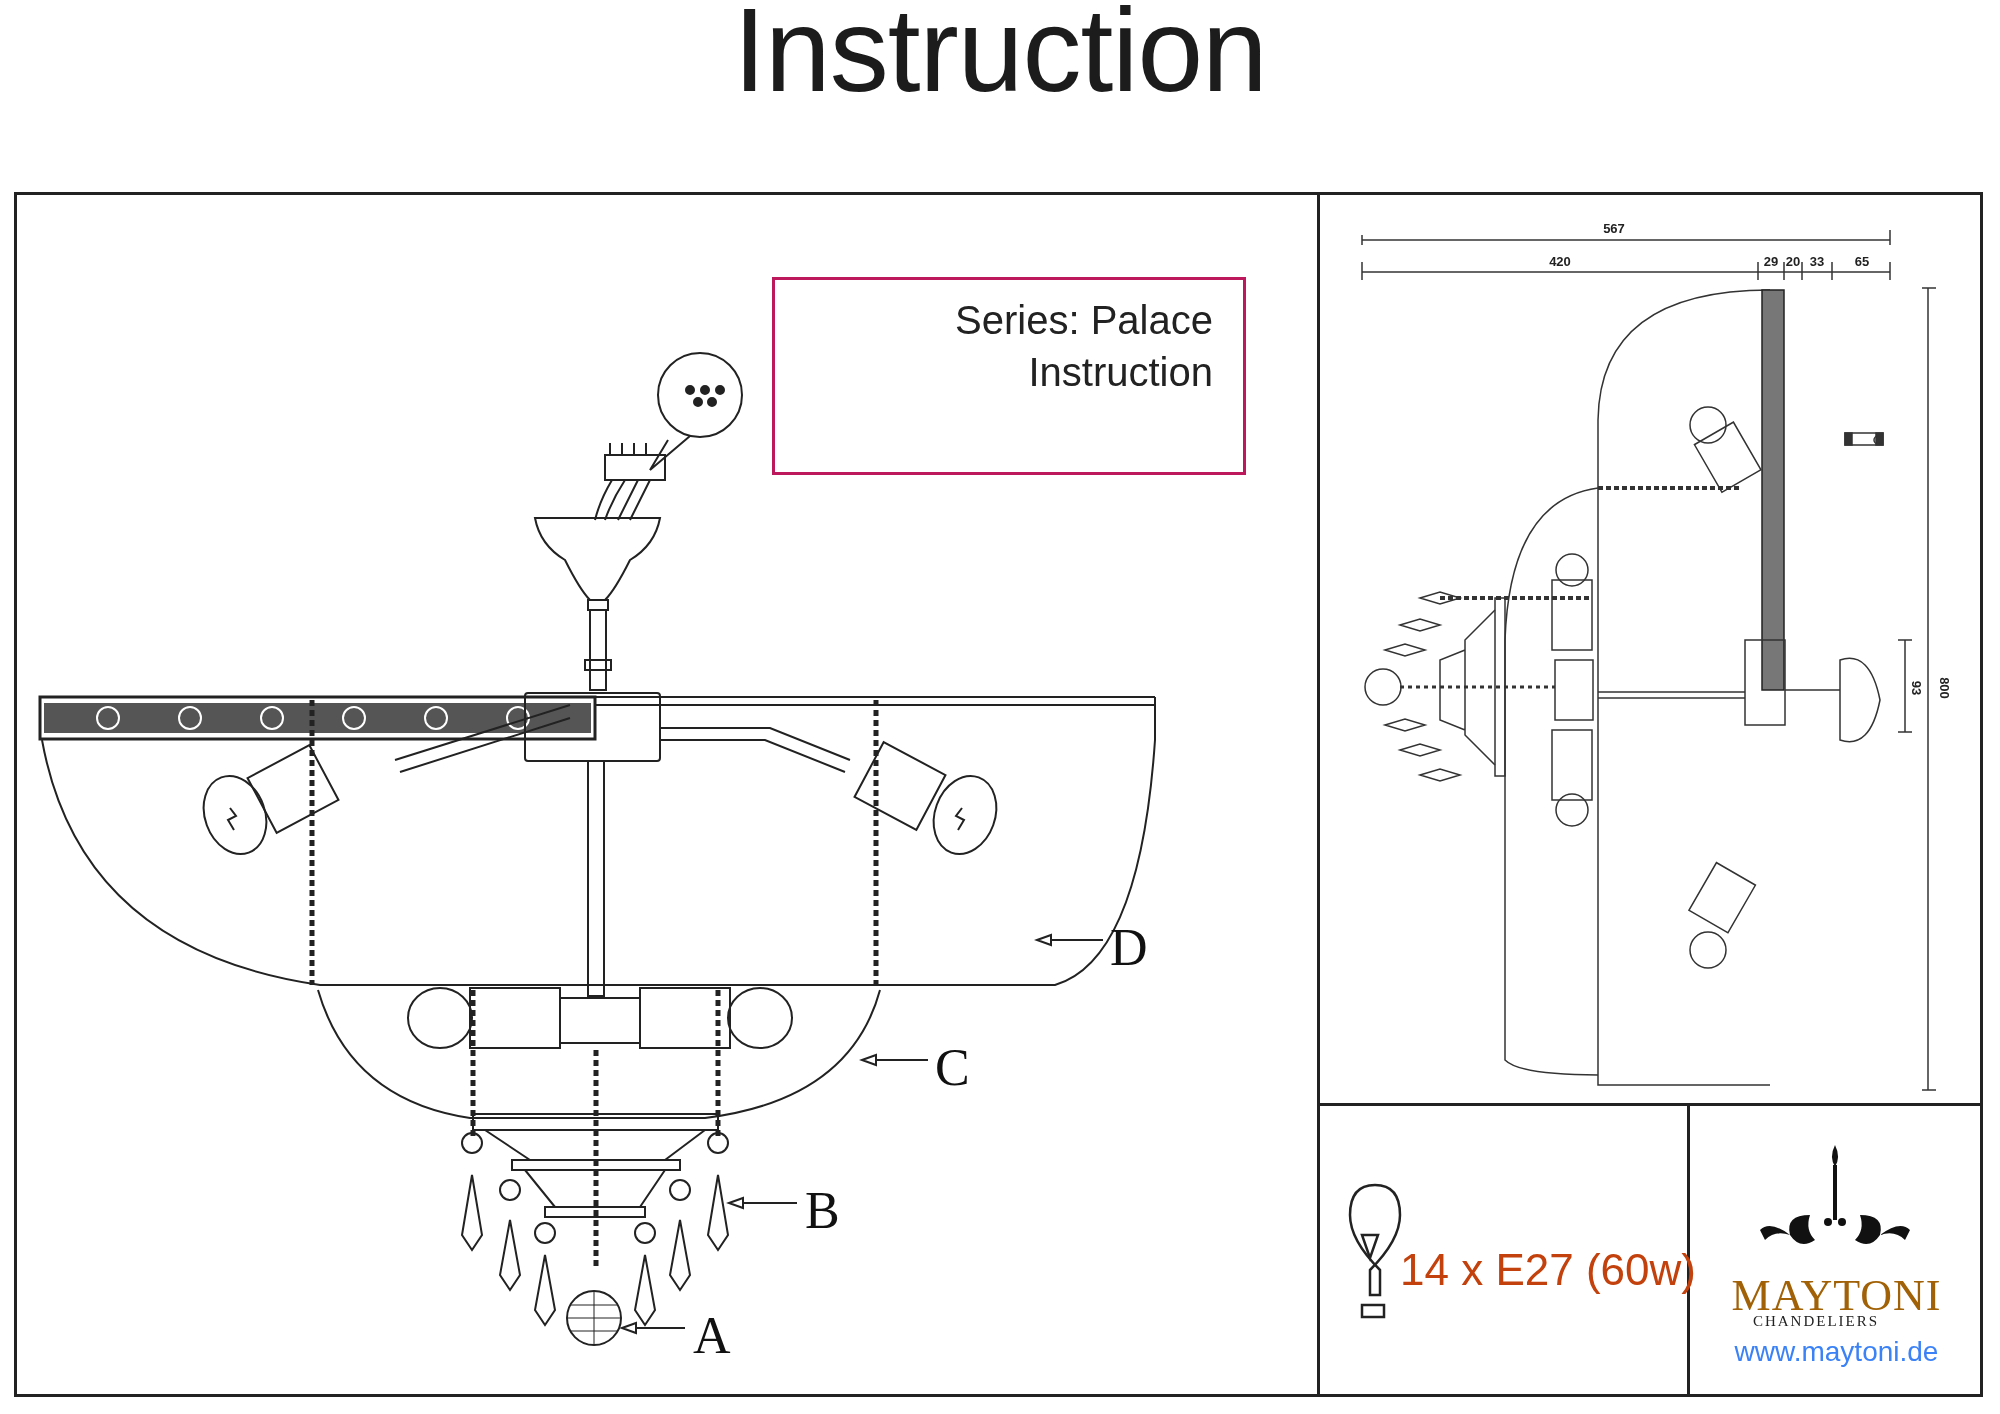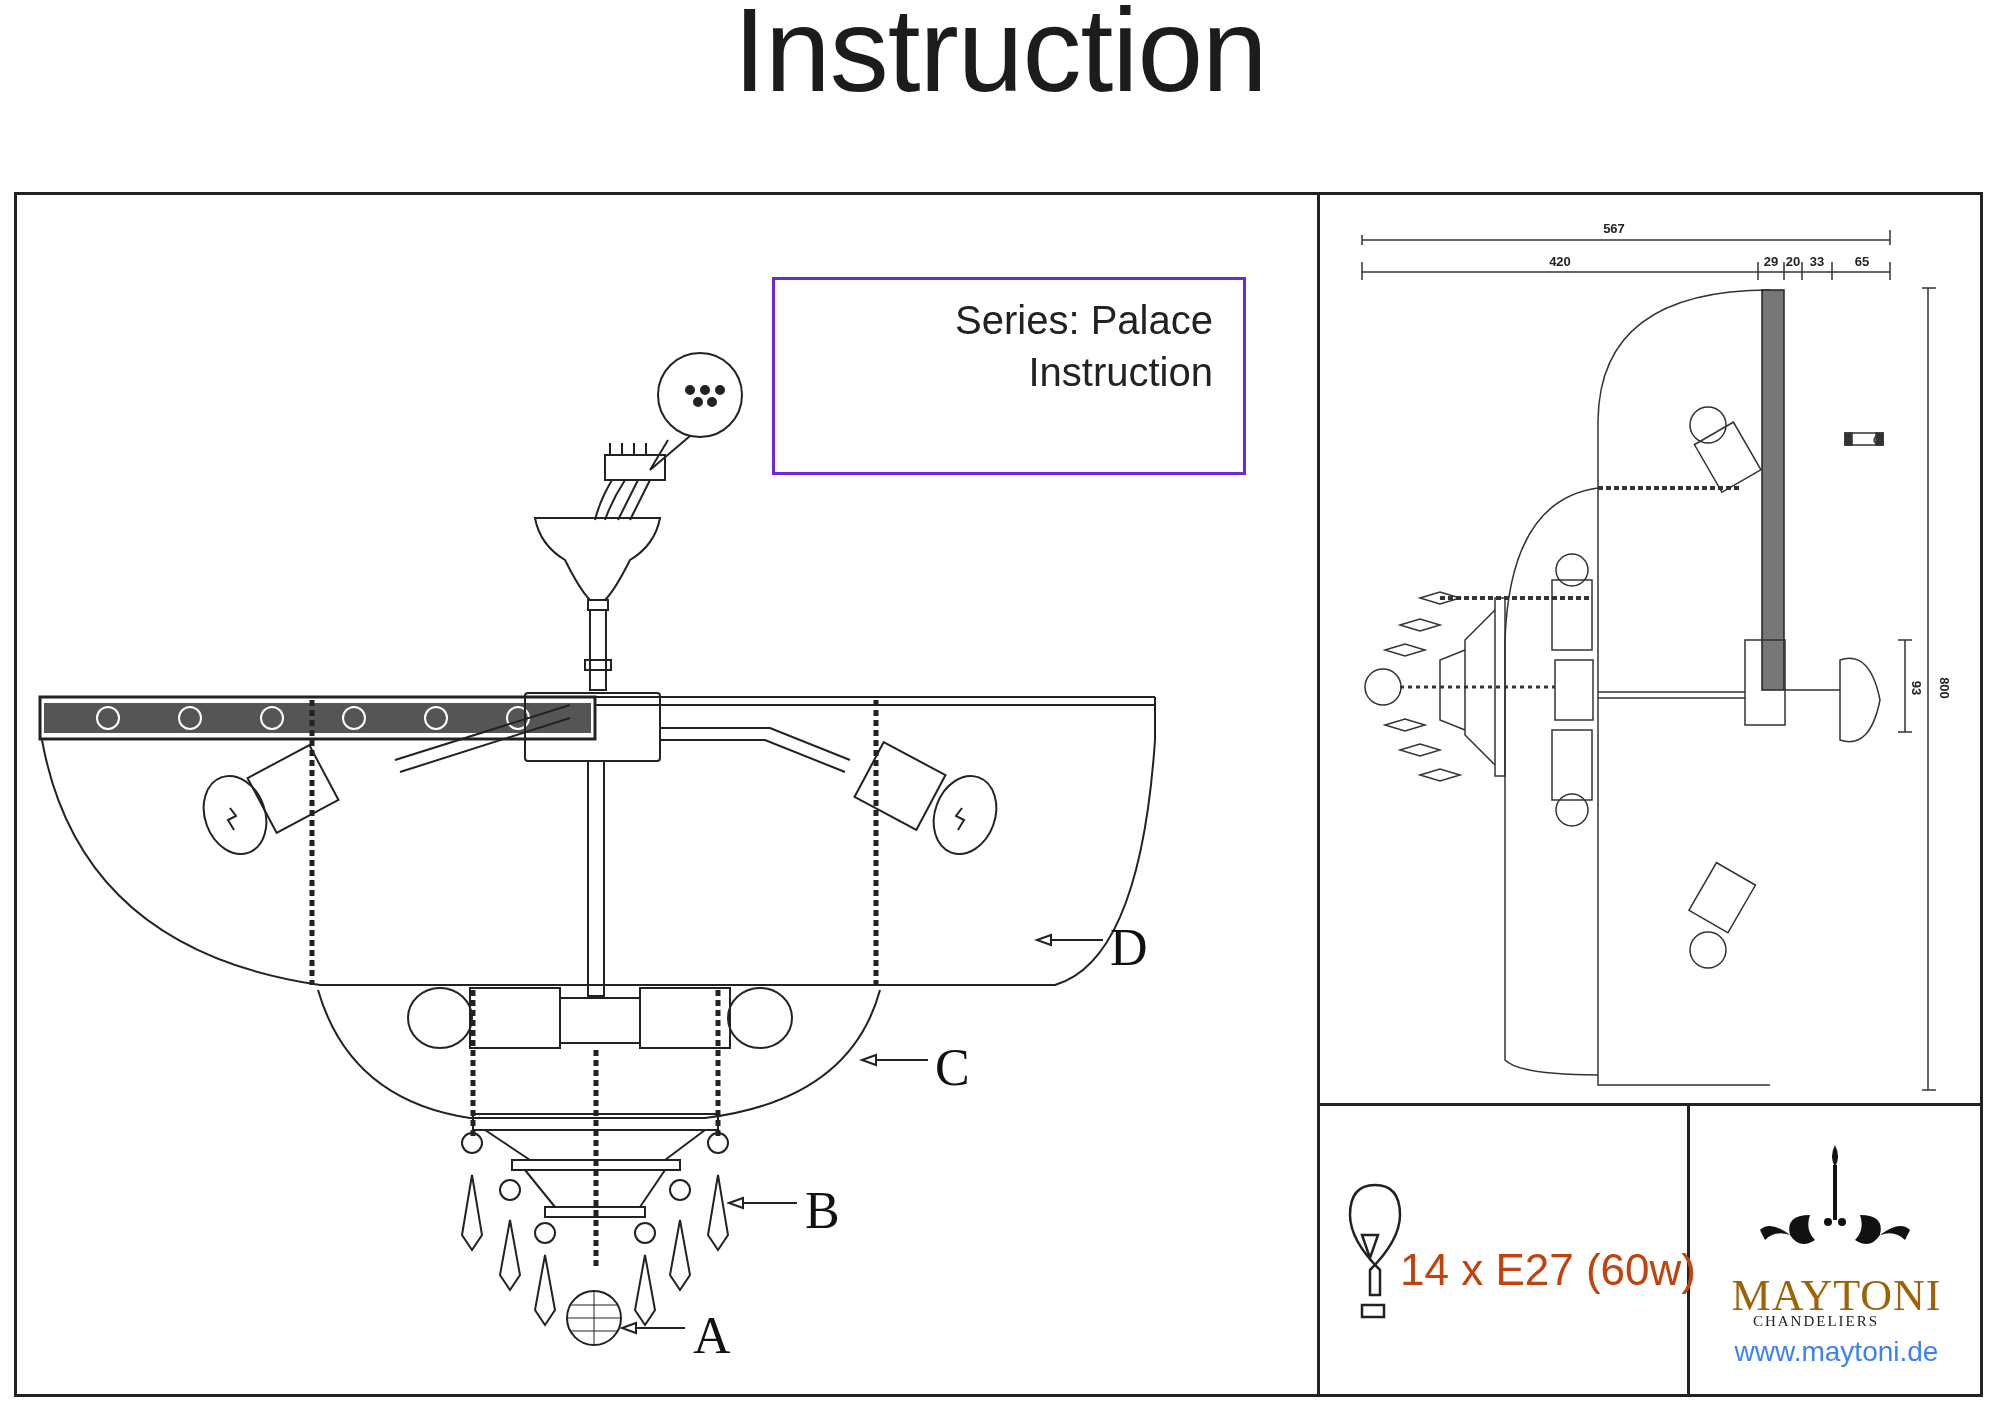--- a/index.html
+++ b/index.html
@@ -7,21 +7,21 @@
          font-family: "Liberation Sans", sans-serif; color: #1a1a1a; }
   .title { position: absolute; left: 0; width: 2000px; top: -10px; text-align: center;
            font-size: 118px; font-family: "Liberation Sans", sans-serif; letter-spacing: -1px;
            color: #1c1c1c; line-height: 120px; }
   .frame { position: absolute; left: 14px; top: 192px; width: 1969px; height: 1205px;
            border: 3px solid #222; box-sizing: border-box; }
   .vdiv { position: absolute; left: 1317px; top: 192px; width: 3px; height: 1205px; background: #222; }
   .hdiv { position: absolute; left: 1317px; top: 1103px; width: 666px; height: 3px; background: #222; }
   .vdiv2 { position: absolute; left: 1687px; top: 1103px; width: 3px; height: 294px; background: #222; }
   .infobox { position: absolute; left: 772px; top: 277px; width: 474px; height: 198px;
-             border: 3px solid #6d28d9; box-sizing: border-box; text-align: right;
+             border: 3px solid #be185d; box-sizing: border-box; text-align: right;
              padding: 14px 30px 0 0; font-size: 40px; line-height: 52px; color: #222; }
   .infobox div { white-space: nowrap; }
   svg.draw { position: absolute; left: 0; top: 0; }
   .label-letter { font-family: "Liberation Serif", serif; font-size: 52px; fill: #111; }
   .dim { font-family: "Liberation Sans", sans-serif; font-size: 13px; font-weight: bold; fill: #222; }
   .bulb-spec { position: absolute; left: 1400px; top: 1245px; font-size: 44px; color: #c2410c; white-space: nowrap; }
   .brand { position: absolute; left: 1690px; top: 1270px; width: 293px; text-align: center;
            font-family: "Liberation Serif", serif; font-size: 44px; color: #a16207; letter-spacing: 1px; }
   .brand-sub { position: absolute; left: 1690px; top: 1313px; width: 252px; text-align: center;
                font-family: "Liberation Serif", serif; font-size: 15px; color: #222; letter-spacing: 2px; }

